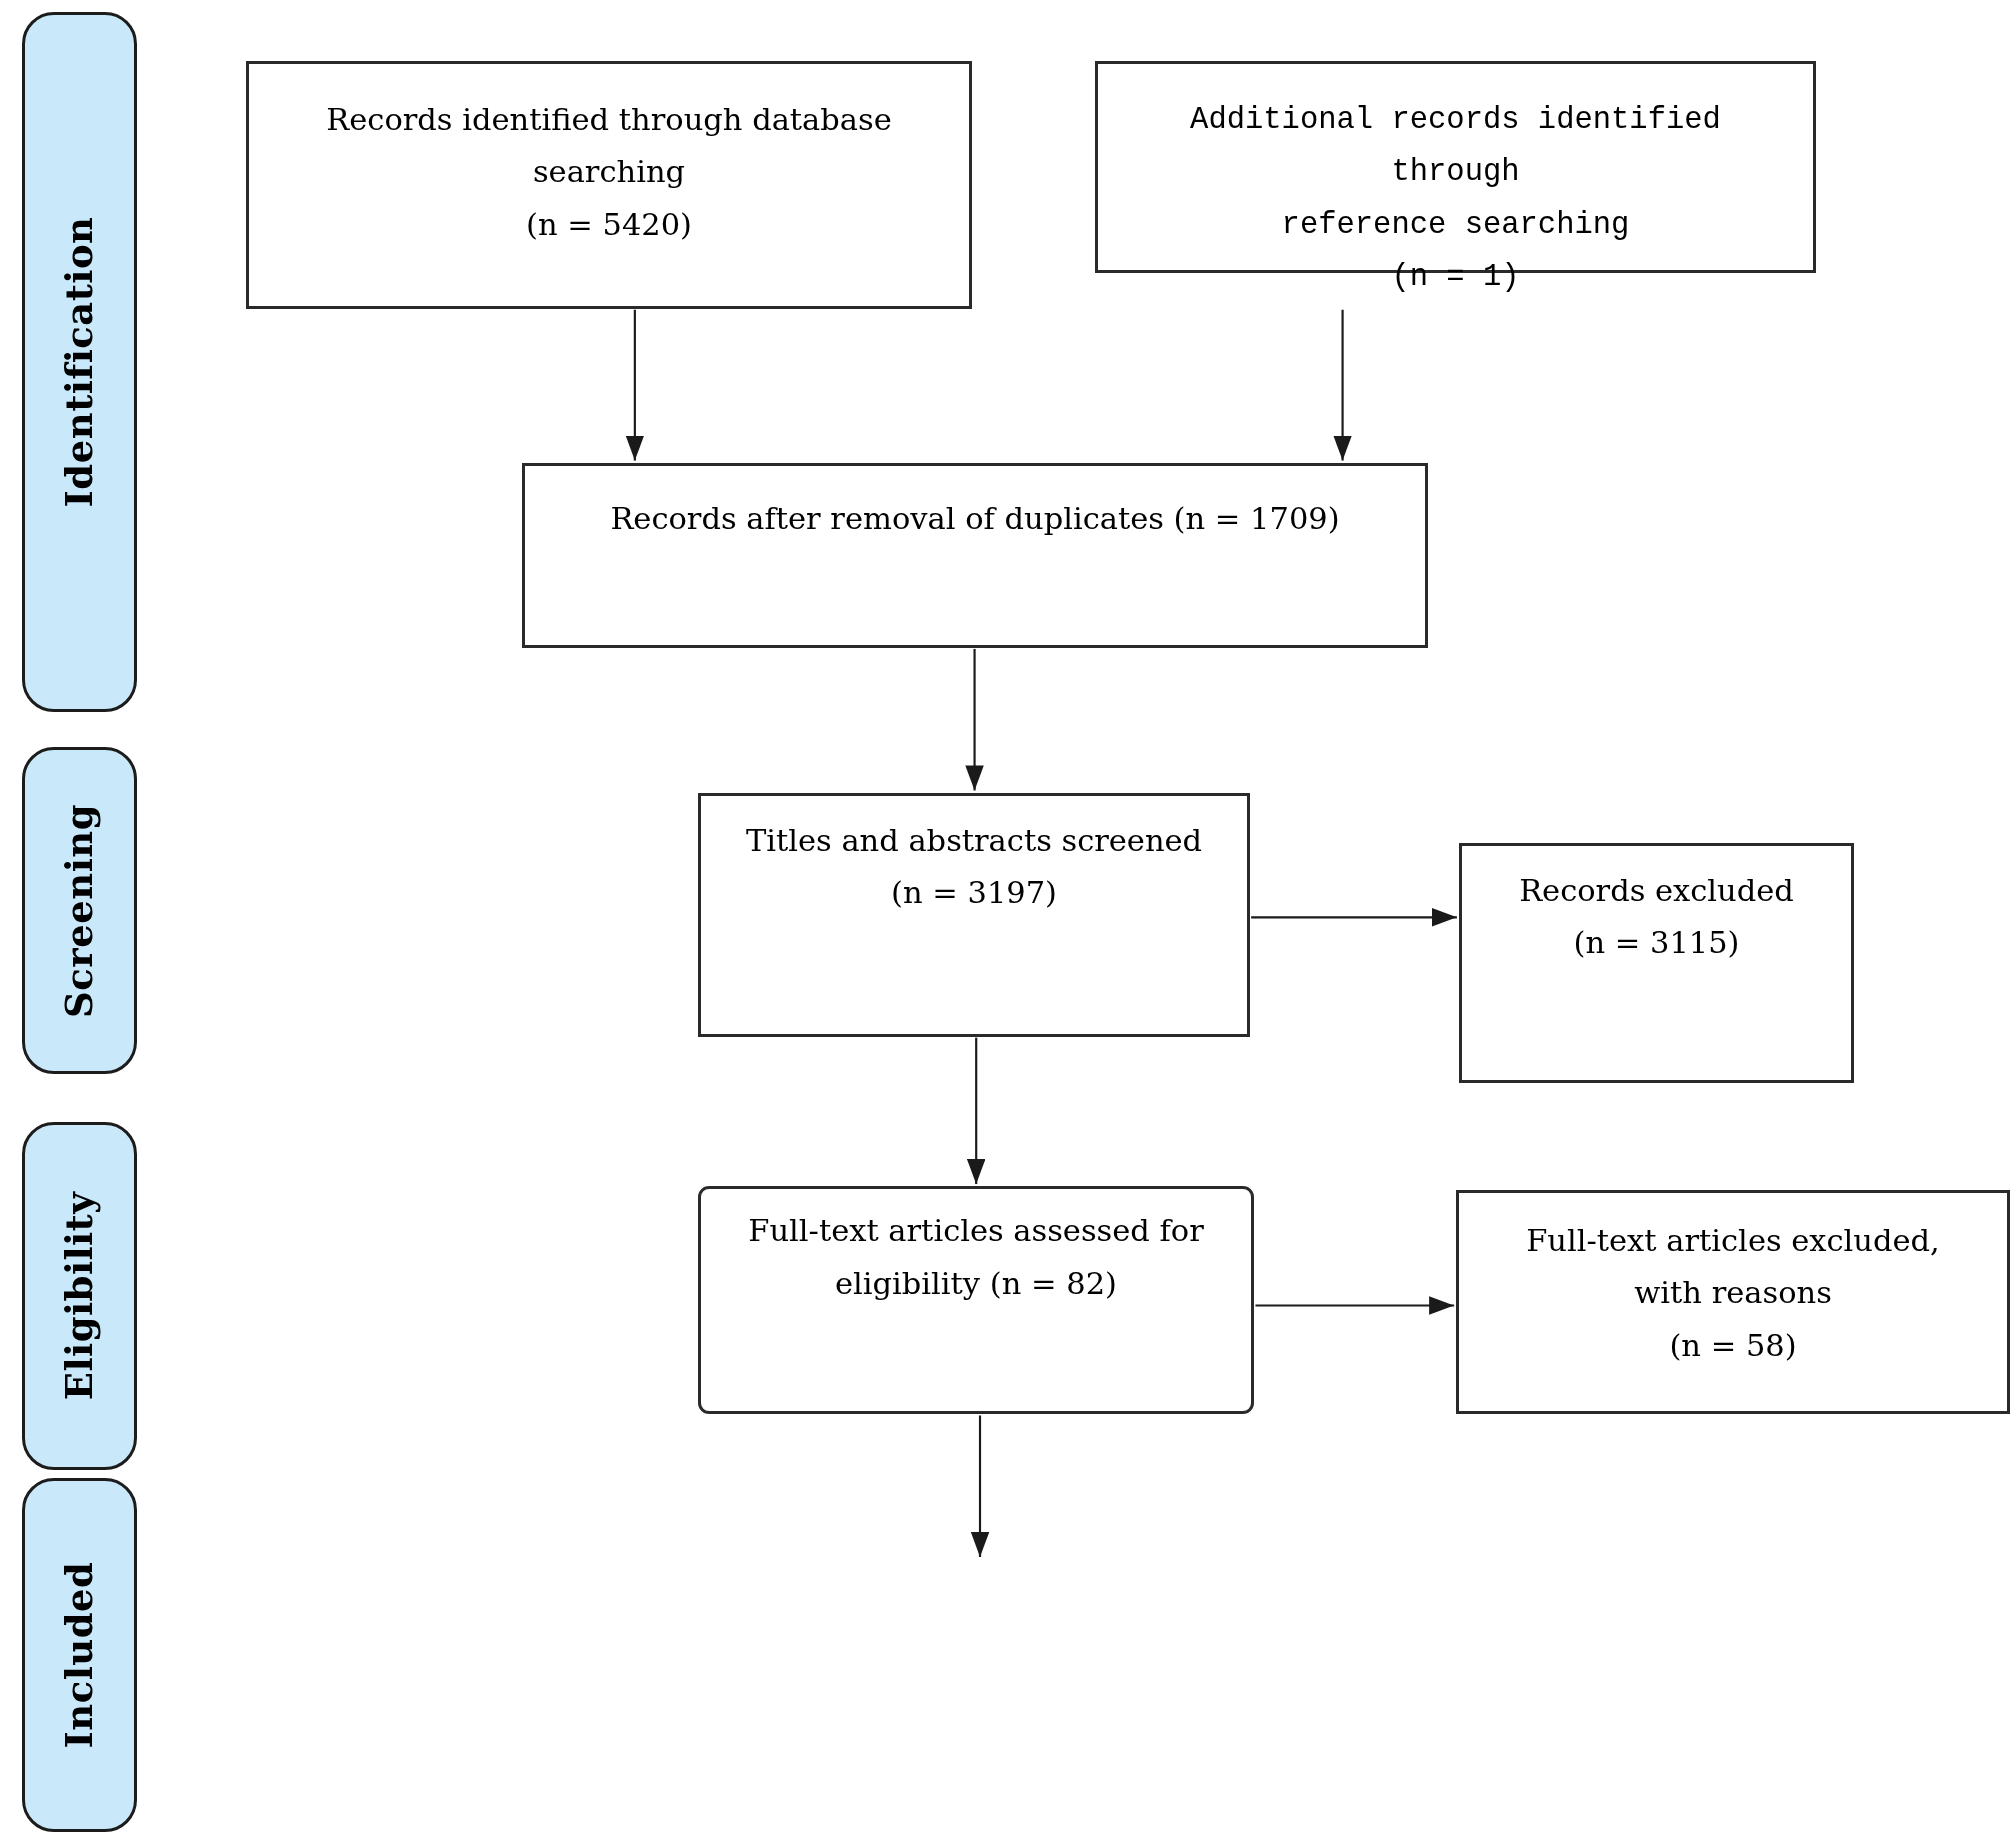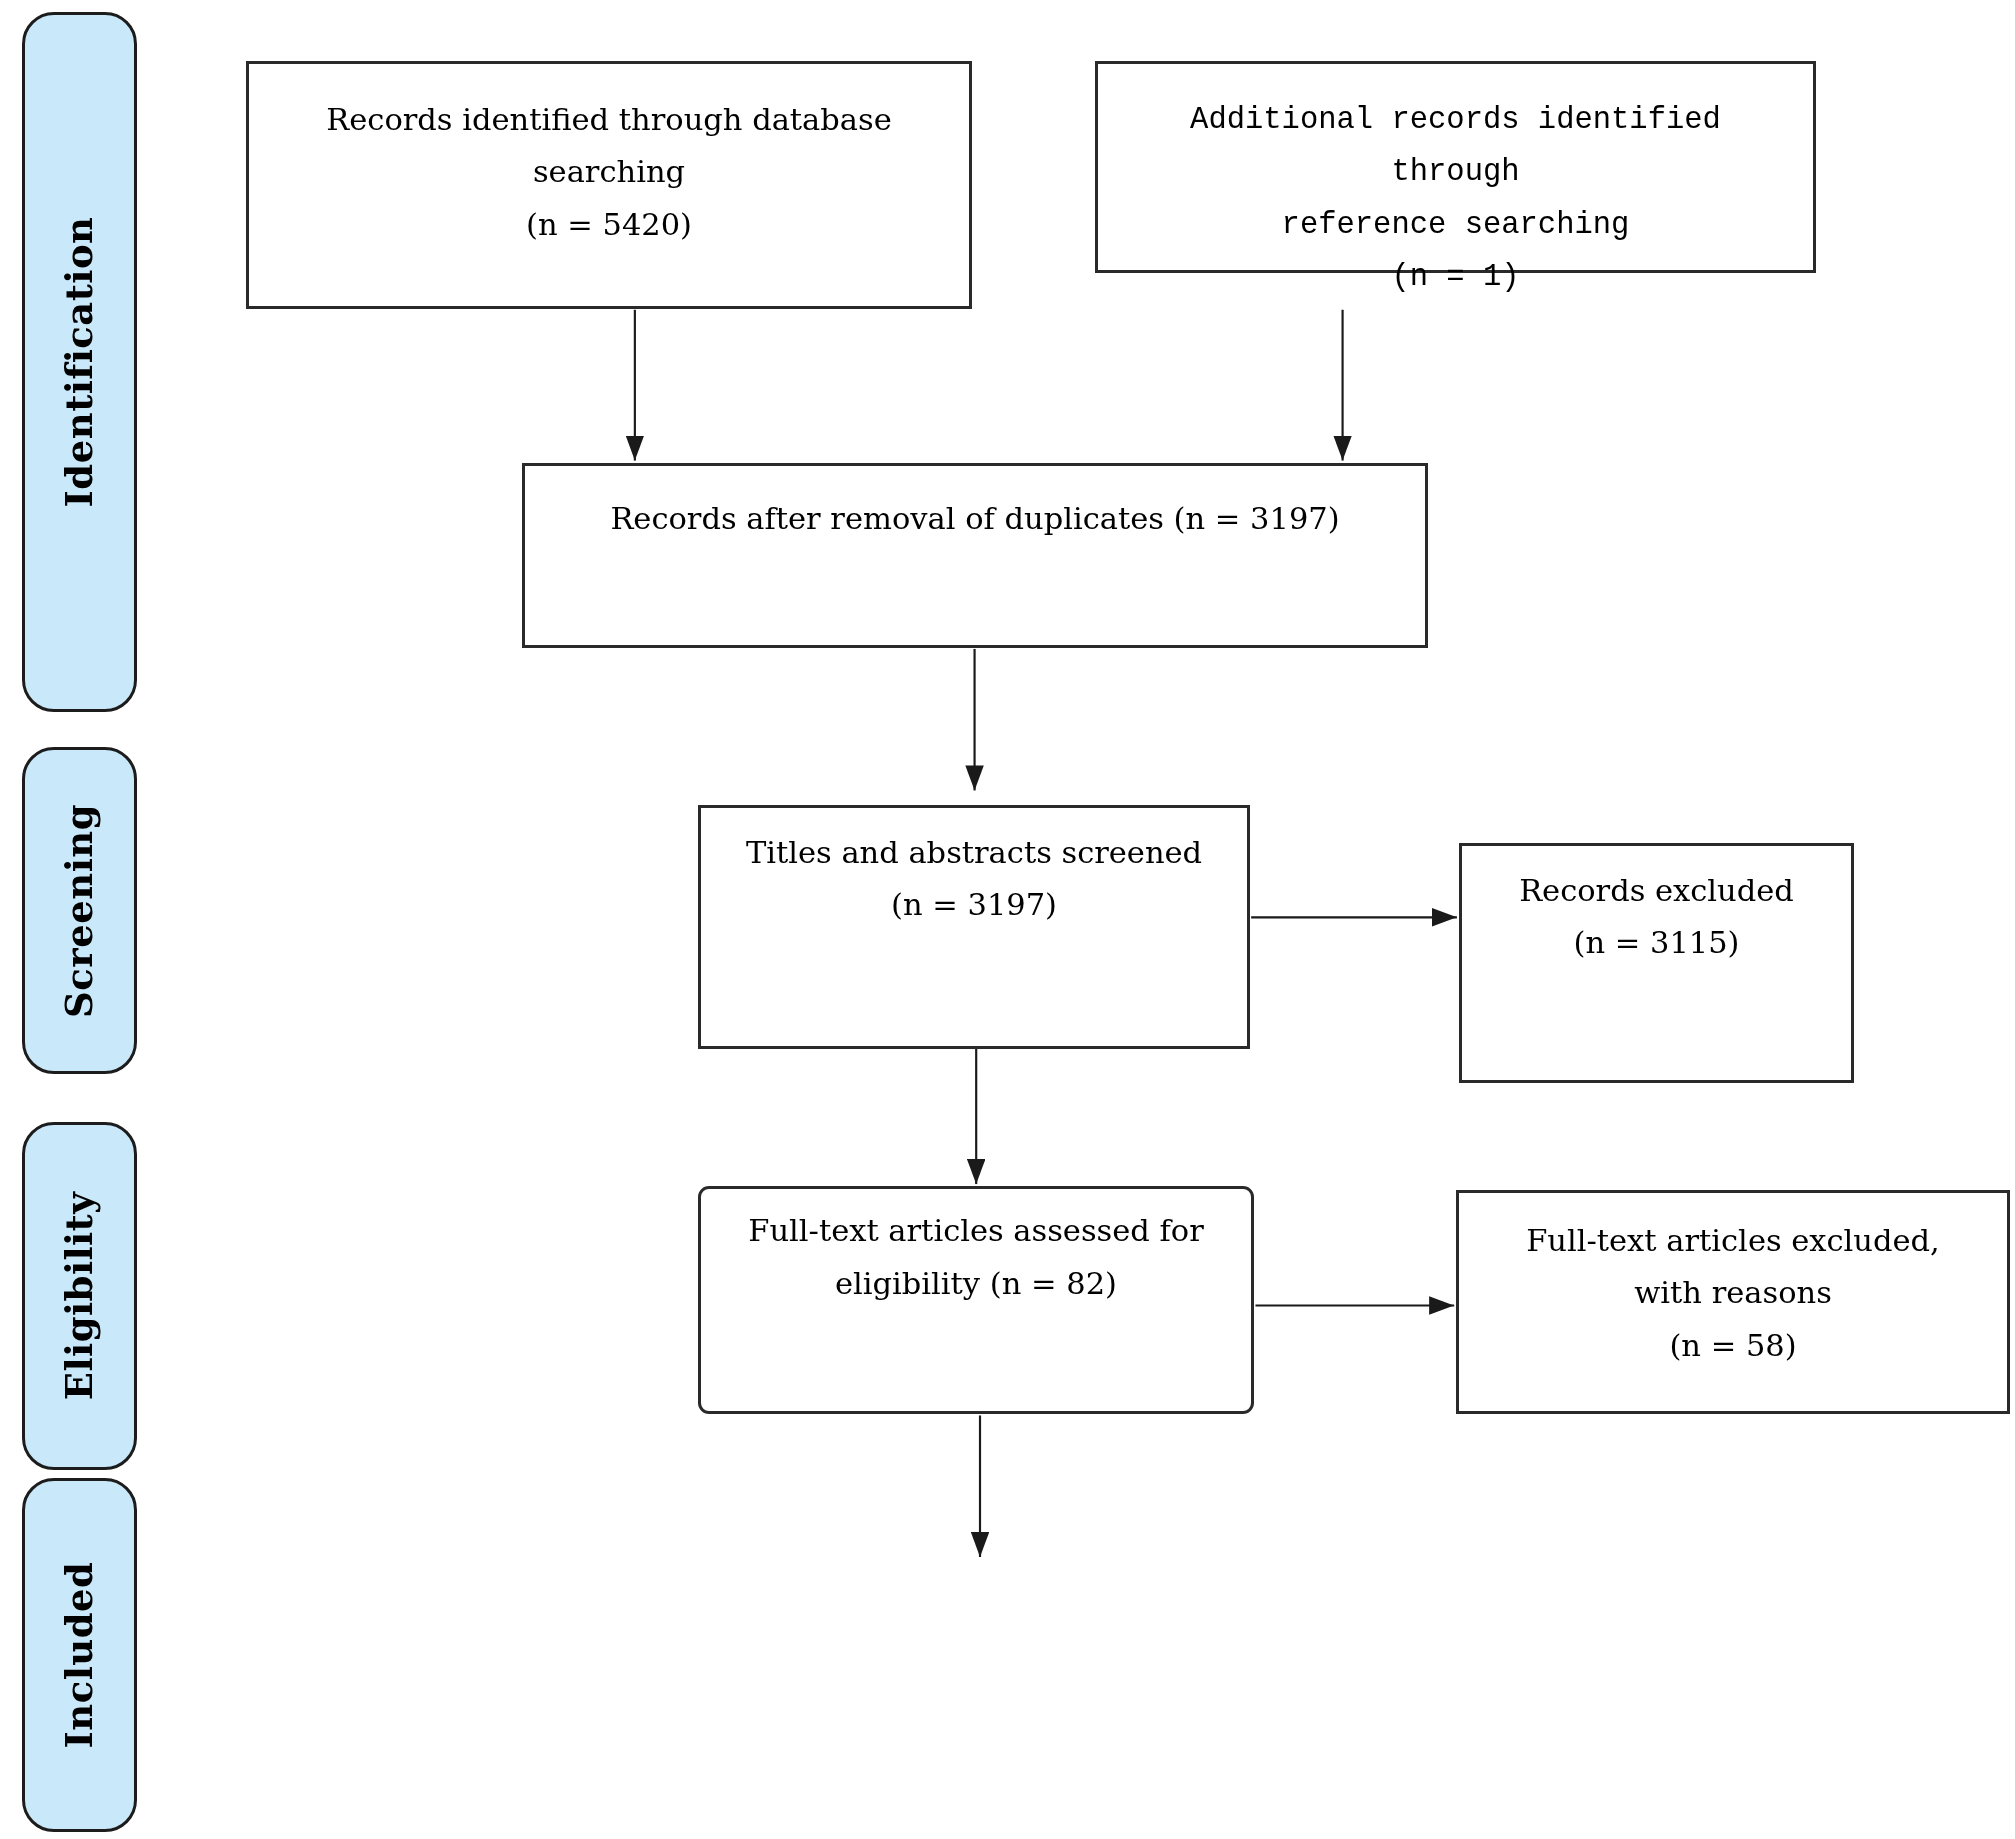--- a/index.html
+++ b/index.html
@@ -53,21 +53,21 @@
     border:3.3px solid var(--box-border);
     box-sizing:border-box;
     text-align:center;
     font-size:30.5px;
     line-height:1.72;
   }
   .box span{white-space:pre-line;display:block;padding:0 23px;}
   .b1{left:246px;top:61px;width:726px;height:248px;padding-top:30px;}
   .b2{left:1095px;top:61px;width:721px;height:212px;padding-top:30px;font-family:Liberation Mono, monospace;}
   .b3{left:522px;top:463px;width:906px;height:185px;padding-top:27px;}
-  .b4{left:698px;top:793px;width:552px;height:244px;padding-top:19px;margin-top:12px;}
+  .b4{left:698px;top:793px;width:552px;height:244px;padding-top:19px;}
   .b5{left:1459px;top:843px;width:395px;height:240px;padding-top:19px;}
   .b6{left:698px;top:1186px;width:556px;height:228px;padding-top:16.3px;border-radius:11px;}
   .b7{left:1456px;top:1190px;width:554px;height:224px;padding-top:22px;}
   .b8{left:704px;top:1559px;width:569px;height:246px;padding-top:15.2px;}
 </style>
 </head>
 <body>
 
 <div class="diagram">
 
@@ -103,21 +103,21 @@
     <span>Records identified through database
 searching
 (n = 5420)</span>
   </div>
   <div class="box b2">
     <span>Additional records identified through
 reference searching
 (n = 1)</span>
   </div>
   <div class="box b3">
-    <span>Records after removal of duplicates (n = 3197)</span>
+    <span>Records after removal of duplicates (n = 1709)</span>
   </div>
   <div class="box b4">
     <span>Titles and abstracts screened
 (n = 3197)</span>
   </div>
   <div class="box b5">
     <span>Records excluded
 (n = 3115)</span>
   </div>
   <div class="box b6">

